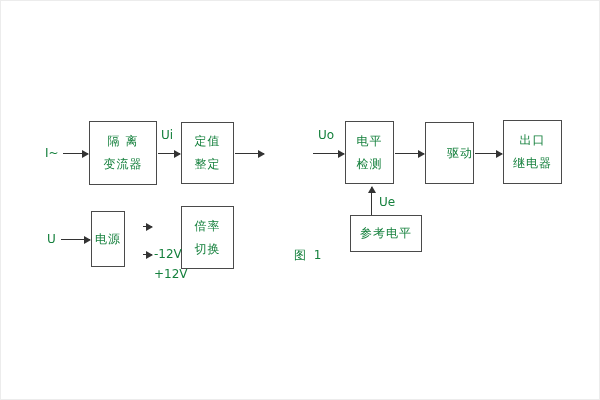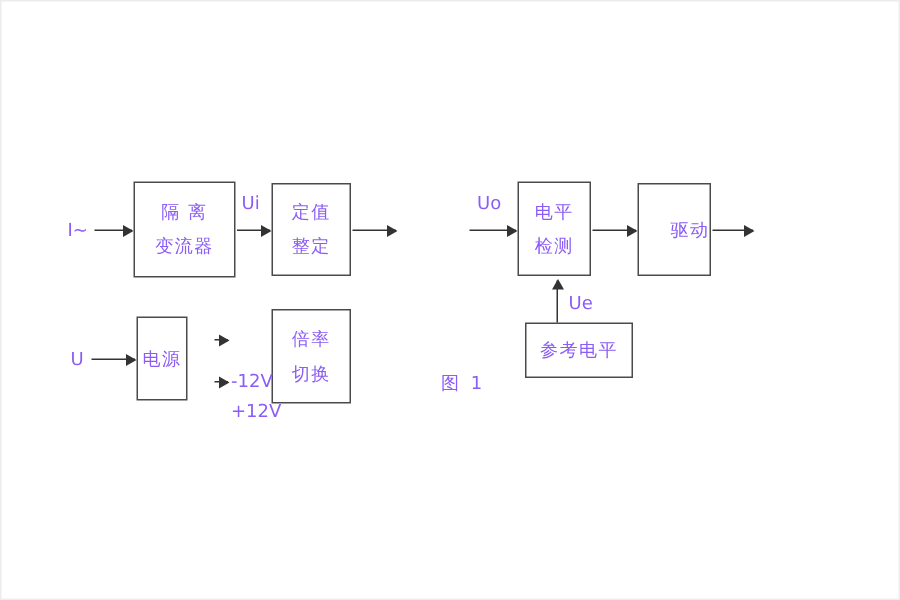--- a/index.html
+++ b/index.html
@@ -3,21 +3,21 @@
 <meta charset="utf-8">
 <style>
   html,body{margin:0;padding:0;background:#fff;}
   #canvas{
     position:relative;
     width:600px;height:400px;
     background:#ffffff;
     border:1px solid #ececec;
     box-sizing:border-box;
     font-family:"DejaVu Sans", sans-serif;
-    color:#8b5cf6;
+    color:#15803d;
     overflow:hidden;
   }
   .box{
     position:absolute;
     border:1px solid #4a4a4a;
     background:#fff;
     display:flex;
     flex-direction:column;
     align-items:center;
     justify-content:center;
@@ -87,20 +87,24 @@
 
   <div class="box" style="left:344px;top:120px;width:49px;height:63px;">
     <span>电平</span>
     <span>检测</span>
   </div>
 
   <div class="box" style="left:424px;top:121px;width:49px;height:62px;align-items:flex-end;">
     <span>驱动</span>
   </div>
 
+  <div class="box" style="left:502px;top:119px;width:59px;height:64px;">
+    <span>出口</span>
+    <span>继电器</span>
+  </div>
 
   <div class="box" style="left:90px;top:210px;width:34px;height:56px;">
     <span>电源</span>
   </div>
 
   <div class="box" style="left:180px;top:205px;width:53px;height:63px;">
     <span>倍率</span>
     <span>切换</span>
   </div>
 

